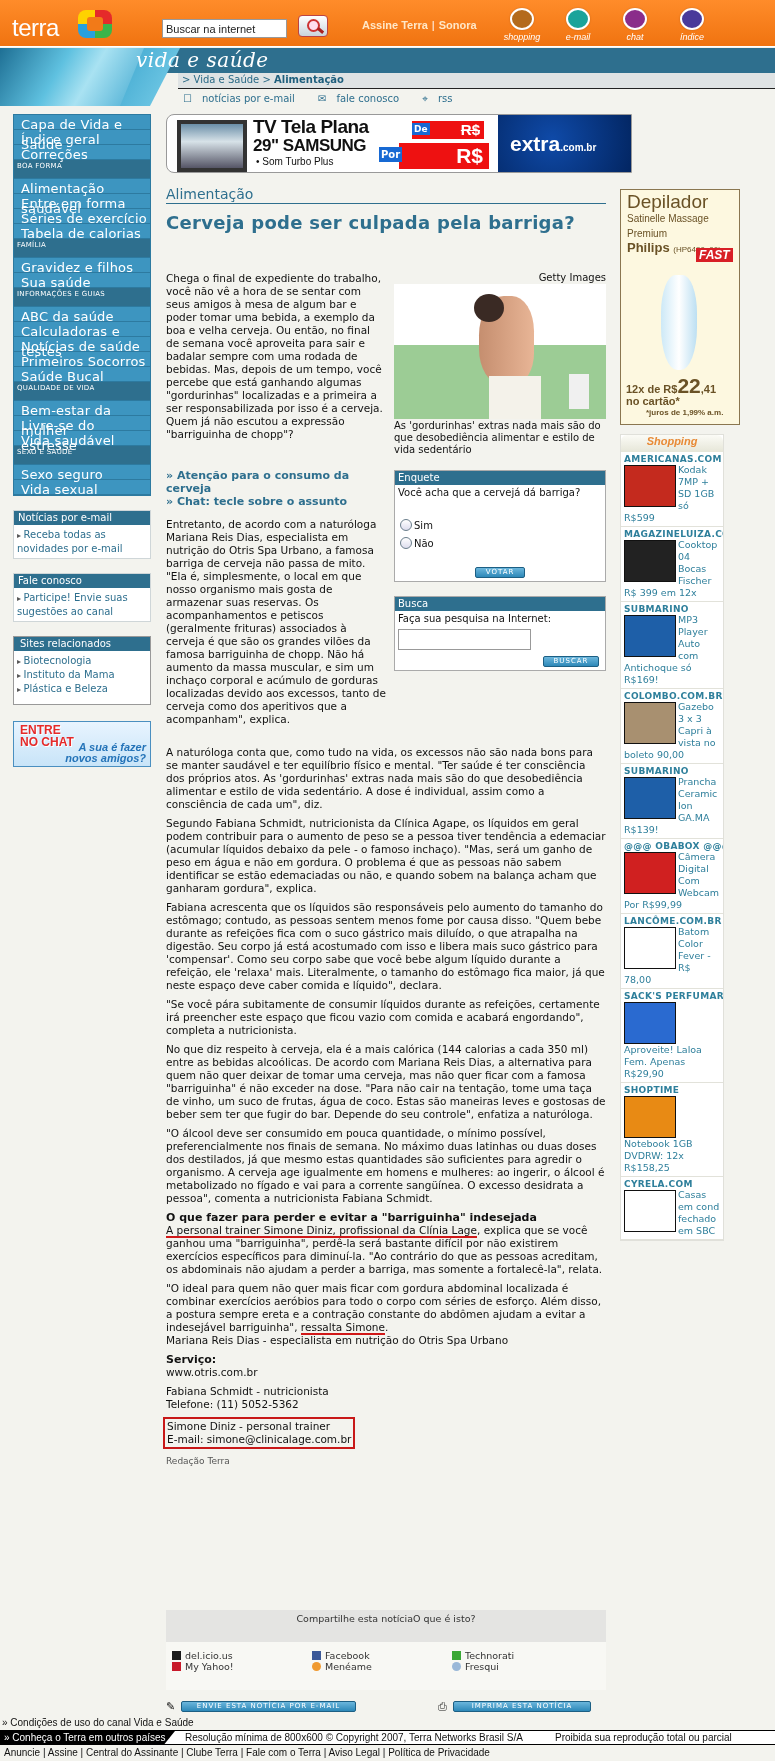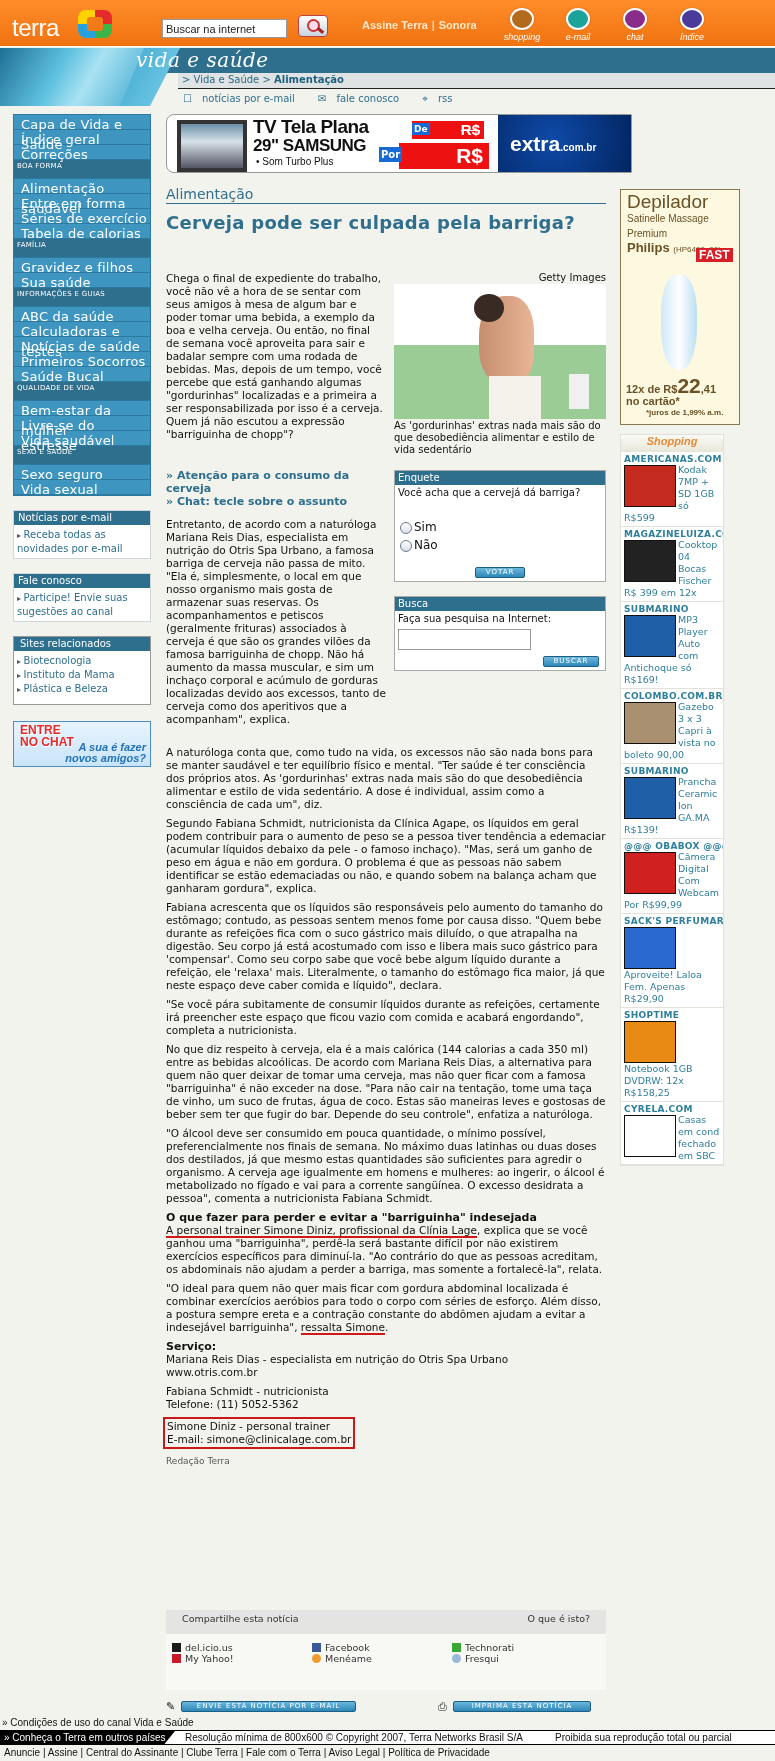--- a/index.html
+++ b/index.html
@@ -58,42 +58,42 @@
 .credit{text-align:right;font-size:10px}
 .photo{margin-top:1px;width:212px;height:135px;background:linear-gradient(#fff 0 45%,#9ccc95 45% 100%);position:relative;overflow:hidden}
 .photo .body1{position:absolute;left:85px;top:12px;width:55px;height:88px;border-radius:45% 40% 35% 40%;background:linear-gradient(90deg,#c58e6f,#e8b596)}
 .photo .head{position:absolute;left:80px;top:10px;width:30px;height:28px;border-radius:50%;background:#3a2a24}
 .photo .pants{position:absolute;left:95px;top:92px;width:52px;height:43px;background:#f4f2ea}
 .photo .towel{position:absolute;left:175px;top:90px;width:20px;height:35px;background:#f0f0f0}
 .caption{font-size:10px;line-height:12px;margin-top:1px}
 .poll{margin-top:14px;background:#fff;border:1px solid #aaa}
 .poll-h{background:#2e6f8e;color:#fff;font-size:10px;padding:1px 3px;height:14px}
 .poll-q{font-size:10px;padding:1px 3px;line-height:13px}
-.poll-opt{font-size:12px;padding:0 5px;display:flex;align-items:flex-end;height:18px}
+.poll-opt{font-size:10px;padding:0 5px;display:flex;align-items:center;height:18px}
 .radio{width:12px;height:12px;border-radius:50%;border:1px solid #6a7e8c;background:linear-gradient(#fff,#dde);margin-right:2px}
 .btn{display:inline-block;background:linear-gradient(#6bb6dc,#2d88b8);border:1px solid #1c5f84;color:#fff;font-size:7px;letter-spacing:1px;text-align:center;height:11px;line-height:9px;border-radius:2px}
 .search-box{margin-top:14px;background:#fff;border:1px solid #aaa}
 .search-input{display:block;margin:3px 3px;width:133px;height:21px;border:1px solid #999;background:#fff}
 .right{position:absolute;left:620px;top:189px;width:120px}
 .ad-phil{height:236px;border:1px solid #8a7650;background:#fdf8e0;position:relative;font-family:"Liberation Sans",sans-serif;color:#6a5226}
 .ad-phil .a{position:absolute;left:6px;top:5px;font-size:13px;font-weight:bold;line-height:14px;width:110px}
 .ad-phil .a span{font-size:10px;font-weight:normal}
-.ad-phil .fast{position:absolute;left:75px;top:58px;background:#d81f26;color:#fff;font-weight:bold;font-size:12px;padding:0 3px}
+.ad-phil .fast{position:absolute;left:75px;top:58px;background:#d81f26;color:#fff;font-weight:bold;font-style:italic;font-size:12px;padding:0 3px}
 .ad-phil .dev{position:absolute;left:40px;top:85px;width:36px;height:95px;border-radius:40% 40% 45% 45%;background:linear-gradient(90deg,#cde9f7,#fff 50%,#bcdff2)}
 .ad-phil .pr{position:absolute;left:5px;top:190px;font-weight:bold;font-size:11px;line-height:12px}
 .ad-phil .pr big{font-size:21px}
 .ad-phil .pr em{display:block;font-style:normal;font-size:8px;padding-left:20px}
 .shop{margin-top:9px;background:#fff;border:1px solid #e0e0da;width:104px}
 .shop-h{height:17px;background:linear-gradient(#fbfbf6,#e6e6d8);text-align:center;font-family:"Liberation Sans",sans-serif;font-style:italic;font-weight:bold;font-size:11px;color:#e88a36;border-radius:6px 6px 0 0}
 .shop-it{padding:2px 3px;border-bottom:1px solid #e2e2da;overflow:hidden}
 .shop-it .st{font-size:9px;font-weight:bold;color:#2e7f9b;letter-spacing:0.3px;white-space:nowrap}
 .shop-it .th{float:left;width:52px;height:42px;border:1px solid #111;margin:1px 2px 0 0}
 .shop-it .ds{font-size:9.5px;color:#2e7f9b;line-height:12px}
 .share{position:absolute;left:166px;top:1610px;width:440px;height:80px;background:#f8f8f4}
-.share-h{height:24px;background:#e4e4e2;font-size:9.5px;color:#333;padding:3px 16px;display:flex;justify-content:space-between}
+.share-h{height:32px;background:#e4e4e2;font-size:9.5px;color:#333;padding:3px 4px;display:flex;justify-content:center}
 .share-grid{display:grid;grid-template-columns:140px 140px 140px;padding:8px 6px;font-size:9.5px;color:#333}
 .share-grid .ic{display:inline-block;width:9px;height:9px;margin-right:4px;vertical-align:-1px}
 .send-row{position:absolute;left:166px;top:1700px;width:440px;height:14px}
 .footer-line1{position:absolute;left:2px;top:1717px;font-family:"Liberation Sans",sans-serif;font-size:10px}
 .footer-bar{position:absolute;left:0;top:1730px;width:775px;height:15px;border-top:1px solid #000;border-bottom:1px solid #000;background:#fff;font-family:"Liberation Sans",sans-serif;font-size:10px;display:flex;align-items:center}
 .footer-bar .dark{background:#000;color:#fff;height:100%;padding:1px 4px;width:175px;clip-path:polygon(0 0,100% 0,94% 100%,0 100%)}
 .footer-bar .mid{padding-left:10px;width:360px}
 .footer-bar .rt{padding-left:20px}
 .footer-links{position:absolute;left:4px;top:1747px;font-family:"Liberation Sans",sans-serif;font-size:10px}
 .hl-under{border-bottom:2px solid #d01818}
@@ -238,22 +238,22 @@
   <div style="position:absolute;left:0;top:560px;width:440px">
     <div class="p" style="margin-top:0">A naturóloga conta que, como tudo na vida, os excessos não são nada bons para se manter saudável e ter equilíbrio físico e mental. "Ter saúde é ter consciência dos próprios atos. As 'gordurinhas' extras nada mais são do que desobediência alimentar e estilo de vida sedentário. A dose é individual, assim como a consciência de cada um", diz.</div>
     <div class="p">Segundo Fabiana Schmidt, nutricionista da Clínica Agape, os líquidos em geral podem contribuir para o aumento de peso se a pessoa tiver tendência a edemaciar (acumular líquidos debaixo da pele - o famoso inchaço). "Mas, será um ganho de peso em água e não em gordura. O problema é que as pessoas não sabem identificar se estão edemaciadas ou não, e quando sobem na balança acham que ganharam gordura", explica.</div>
     <div class="p">Fabiana acrescenta que os líquidos são responsáveis pelo aumento do tamanho do estômago; contudo, as pessoas sentem menos fome por causa disso. "Quem bebe durante as refeições fica com o suco gástrico mais diluído, o que atrapalha na digestão. Seu corpo já está acostumado com isso e libera mais suco gástrico para 'compensar'. Como seu corpo sabe que você bebe algum líquido durante a refeição, ele 'relaxa' mais. Literalmente, o tamanho do estômago fica maior, já que neste espaço deve caber comida e líquido", declara.</div>
     <div class="p">"Se você pára subitamente de consumir líquidos durante as refeições, certamente irá preencher este espaço que ficou vazio com comida e acabará engordando", completa a nutricionista.</div>
     <div class="p">No que diz respeito à cerveja, ela é a mais calórica (144 calorias a cada 350 ml) entre as bebidas alcoólicas. De acordo com Mariana Reis Dias, a alternativa para quem não quer deixar de tomar uma cerveja, mas não quer ficar com a famosa "barriguinha" é não exceder na dose. "Para não cair na tentação, tome uma taça de vinho, um suco de frutas, água de coco. Estas são maneiras leves e gostosas de beber sem ter que fugir do bar. Depende do seu controle", enfatiza a naturóloga.</div>
     <div class="p">"O álcool deve ser consumido em pouca quantidade, o mínimo possível, preferencialmente nos finais de semana. No máximo duas latinhas ou duas doses dos destilados, já que mesmo estas quantidades são suficientes para agredir o organismo. A cerveja age igualmente em homens e mulheres: ao ingerir, o álcool é metabolizado no fígado e vai para a corrente sangüínea. O excesso desidrata a pessoa", comenta a nutricionista Fabiana Schmidt.</div>
     <div class="p" style="font-weight:bold;font-size:11px">O que fazer para perder e evitar a "barriguinha" indesejada</div>
     <div class="p" style="margin-top:0"><span class="hl-under">A personal trainer Simone Diniz, profissional da Clínia Lage</span><span>, explica que se você ganhou uma "barriguinha", perdê-la será bastante difícil por não existirem exercícios específicos para diminuí-la. "Ao contrário do que as pessoas acreditam, os abdominais não ajudam a perder a barriga, mas somente a fortalecê-la", relata.</span></div>
     <div class="p"><span>"O ideal para quem não quer mais ficar com gordura abdominal localizada é combinar exercícios aeróbios para todo o corpo com séries de esforço. Além disso, a postura sempre ereta e a contração constante do abdômen ajudam a evitar a indesejável barriguinha", </span><span class="hl-under">ressalta Simone</span><span>.</span></div>
+    <div class="p" style="margin-top:0">Mariana Reis Dias - especialista em nutrição do Otris Spa Urbano</div>
     <div class="p" style="font-weight:bold;font-size:11px">Serviço:</div>
-    <div class="p" style="margin-top:0">Mariana Reis Dias - especialista em nutrição do Otris Spa Urbano</div>
     <div class="p" style="margin-top:0">www.otris.com.br</div>
     <div class="p">Fabiana Schmidt - nutricionista</div>
     <div class="p" style="margin-top:0">Telefone: (11) 5052-5362</div>
     <div class="p"><div class="hl-box"><div>Simone Diniz - personal trainer</div><div>E-mail: simone@clinicalage.com.br</div></div></div>
     <div class="p" style="font-size:9px;color:#555">Redação Terra</div>
   </div>
 </div>
 
 <div class="right">
   <div class="ad-phil">
@@ -288,20 +288,25 @@
         </div>
         <div class="shop-it">
           <div class="st">SUBMARINO</div>
           <div class="th" style="background:#1e5fa8"></div>
           <div class="ds">Prancha Ceramic Ion GA.MA R$139!</div>
         </div>
         <div class="shop-it">
           <div class="st">@@@ OBABOX @@@</div>
           <div class="th" style="background:#d02020"></div>
           <div class="ds">Câmera Digital Com Webcam Por R$99,99</div>
+        </div>
+        <div class="shop-it">
+          <div class="st">LANCÔME.COM.BR</div>
+          <div class="th" style="background:#ffffff"></div>
+          <div class="ds">Batom Color Fever - R$ 78,00</div>
         </div>
         <div class="shop-it">
           <div class="st">SACK'S PERFUMARIA</div>
           <div class="th" style="background:#2a6ad0"></div>
           <div class="ds">Aproveite! Laloa Fem. Apenas R$29,90</div>
         </div>
         <div class="shop-it">
           <div class="st">SHOPTIME</div>
           <div class="th" style="background:#e88a14"></div>
           <div class="ds">Notebook 1GB DVDRW: 12x R$158,25</div>

